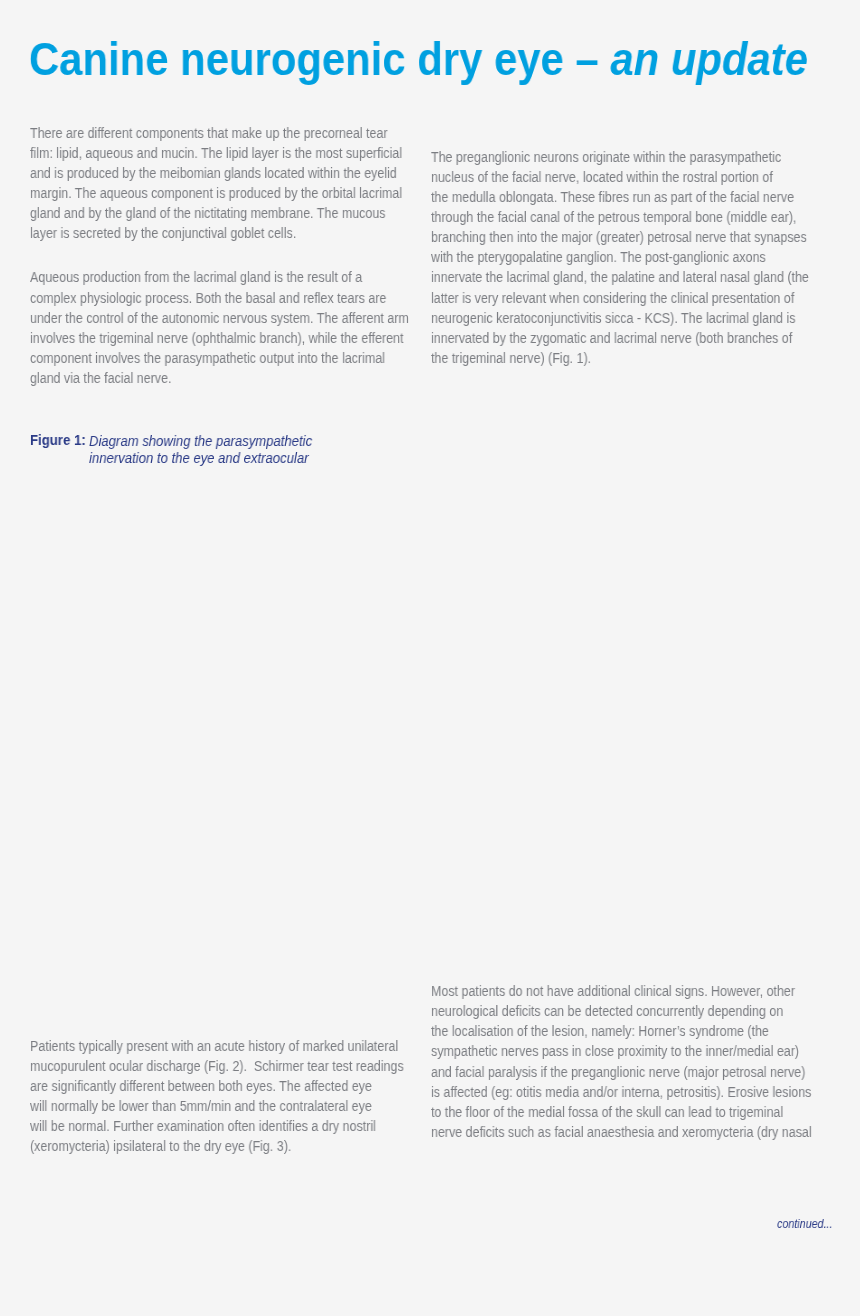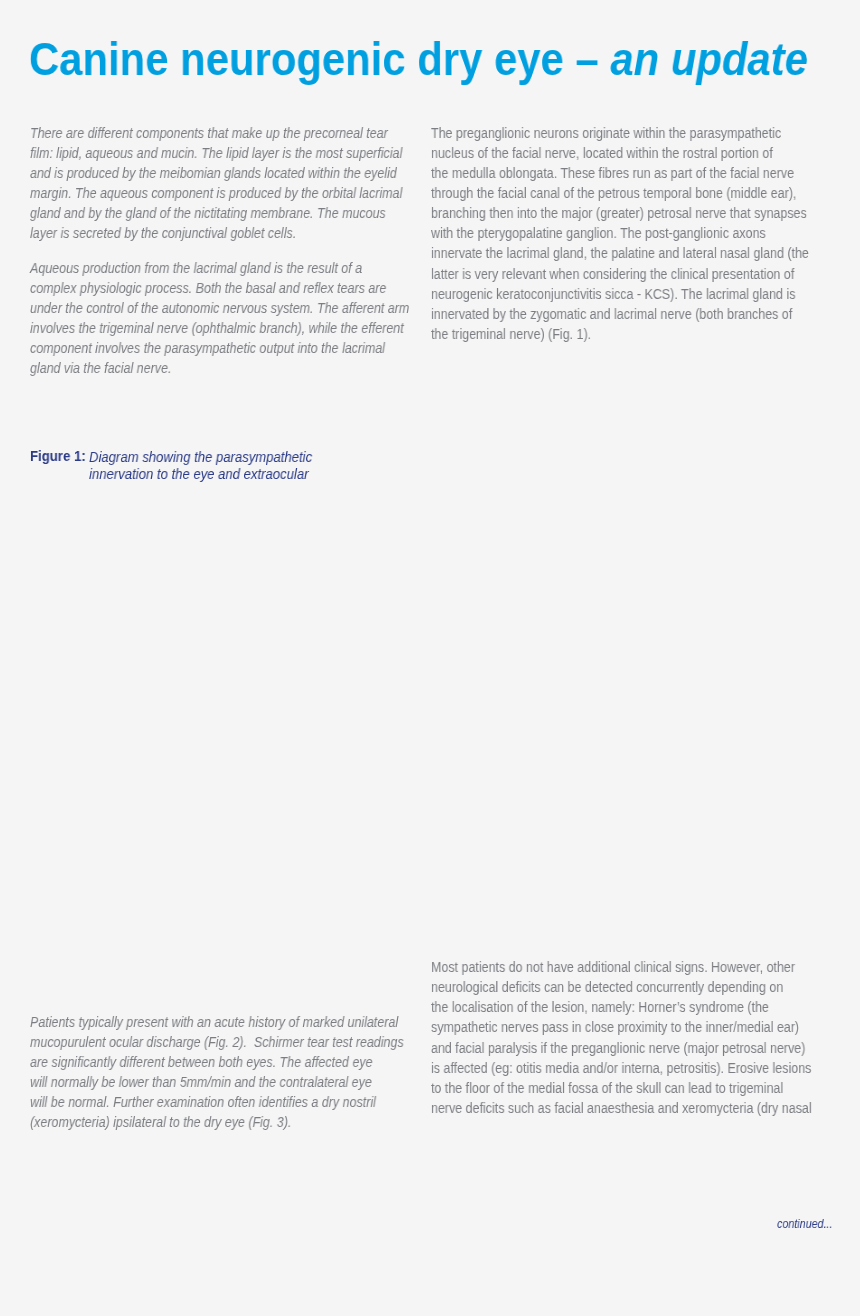--- a/index.html
+++ b/index.html
@@ -6,27 +6,27 @@
   body{width:860px;height:1316px;background:#f5f5f5;
        font-family:"Liberation Sans",sans-serif;overflow:hidden;
        -webkit-font-smoothing:antialiased;}
   .title, .ln, .figcap .lbl, .figcap .it, .cont{will-change:transform;}
   .page{position:relative;width:860px;height:1316px;}
   .title{position:absolute;left:28.5px;top:36.5px;margin:0;font-size:45.5px;font-weight:bold;
          color:#00a0e0;white-space:nowrap;line-height:46px;
          transform:scaleX(0.9196) translateZ(0);transform-origin:left top;}
   .title .it{font-style:italic;}
   .col{position:absolute;width:420px;}
-  .colL{left:30px;font-style:italic;}
+  .colL{left:30px;}
   .colR{left:431px;}
   .para{margin:0 0 14.2px 0;}
-  .para:last-child{margin-bottom:0;}
+  .para:last-child{margin-bottom:0;margin-top:24px;}
   .ln{display:block;font-size:13.8px;line-height:20.13px;color:#7b7d82;
       white-space:pre;transform:scaleX(0.904) translateZ(0);transform-origin:left center;}
-  .figcap{position:absolute;left:30px;top:448px;}
+  .figcap{position:absolute;left:30px;top:432px;}
   .figcap .fl{display:block;height:17.3px;}
   .figcap .lbl{position:absolute;left:0;font-size:14.4px;font-weight:bold;color:#2a3a86;
       white-space:pre;transform:scaleX(0.918) translateZ(0);transform-origin:left top;line-height:17.3px;}
   .figcap .it{display:inline-block;margin-left:58.8px;font-size:14.4px;font-style:italic;
       color:#2a3a86;white-space:pre;transform:scaleX(0.912) translateZ(0);transform-origin:left top;
       line-height:17.3px;}
   .figarea{position:absolute;left:30px;top:516px;width:776px;height:490px;}
   .cont{position:absolute;left:776.5px;top:1216px;font-size:13px;font-style:italic;
         color:#2a3a86;white-space:nowrap;transform:scaleX(0.825) translateZ(0);transform-origin:left top;}
 </style>

